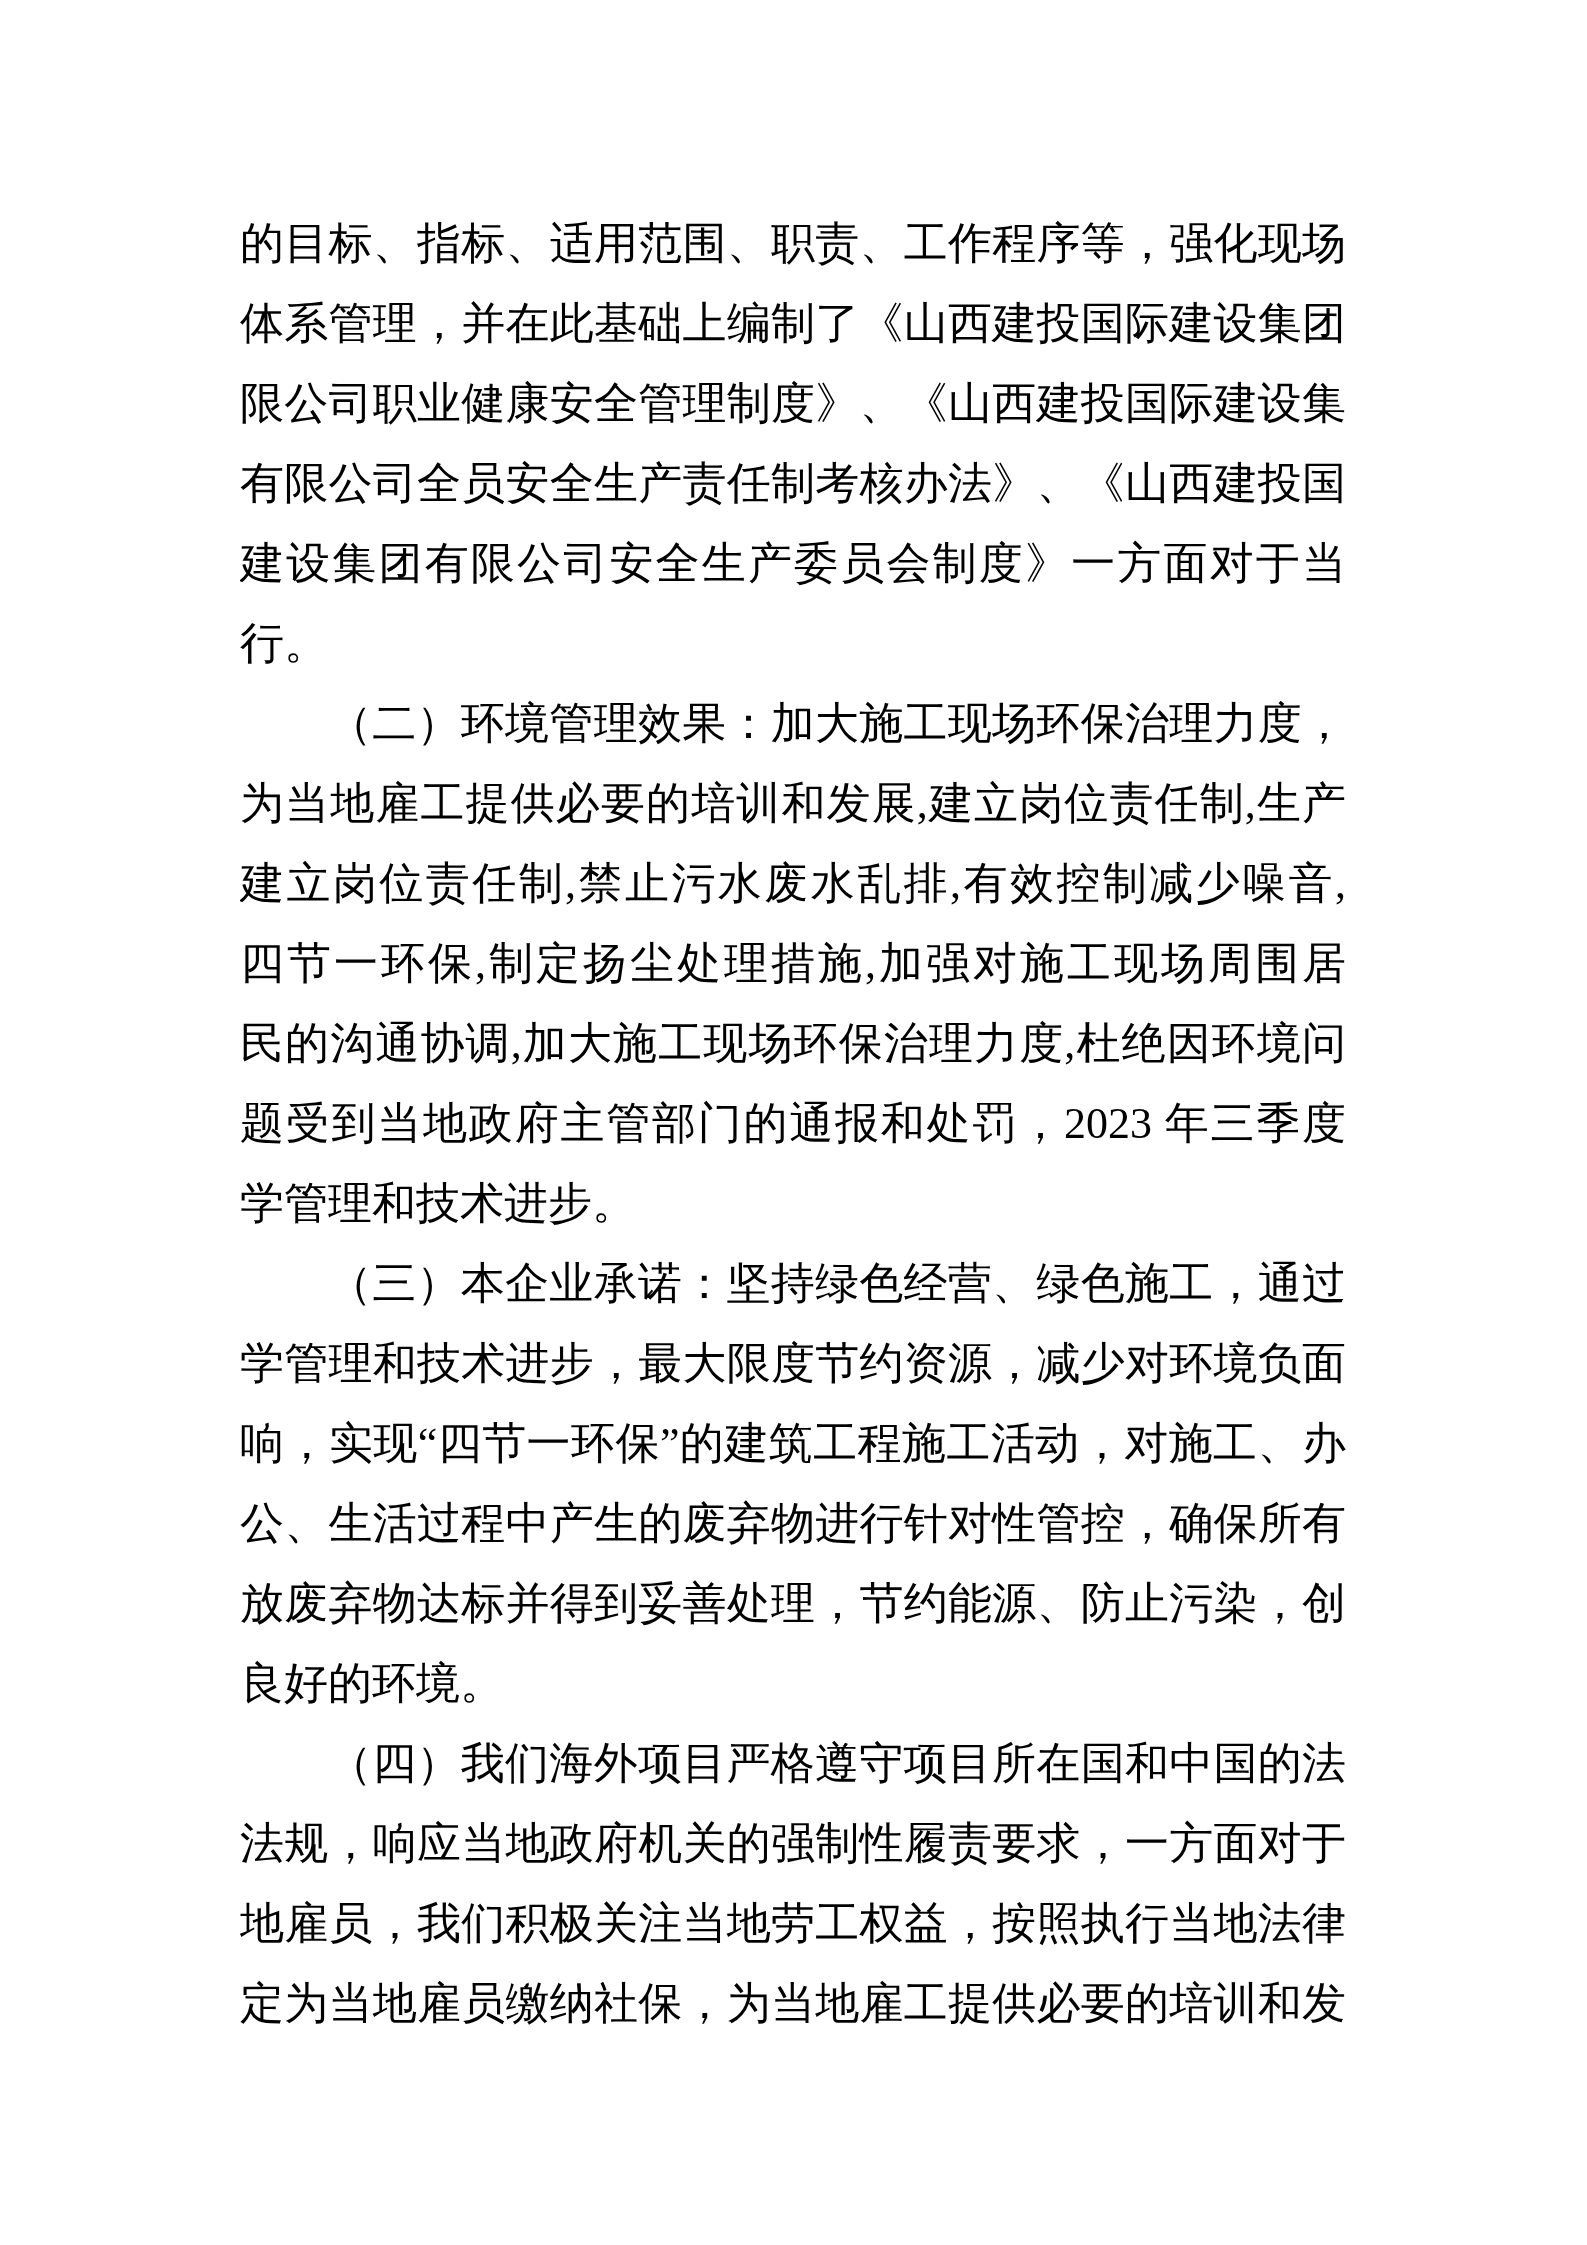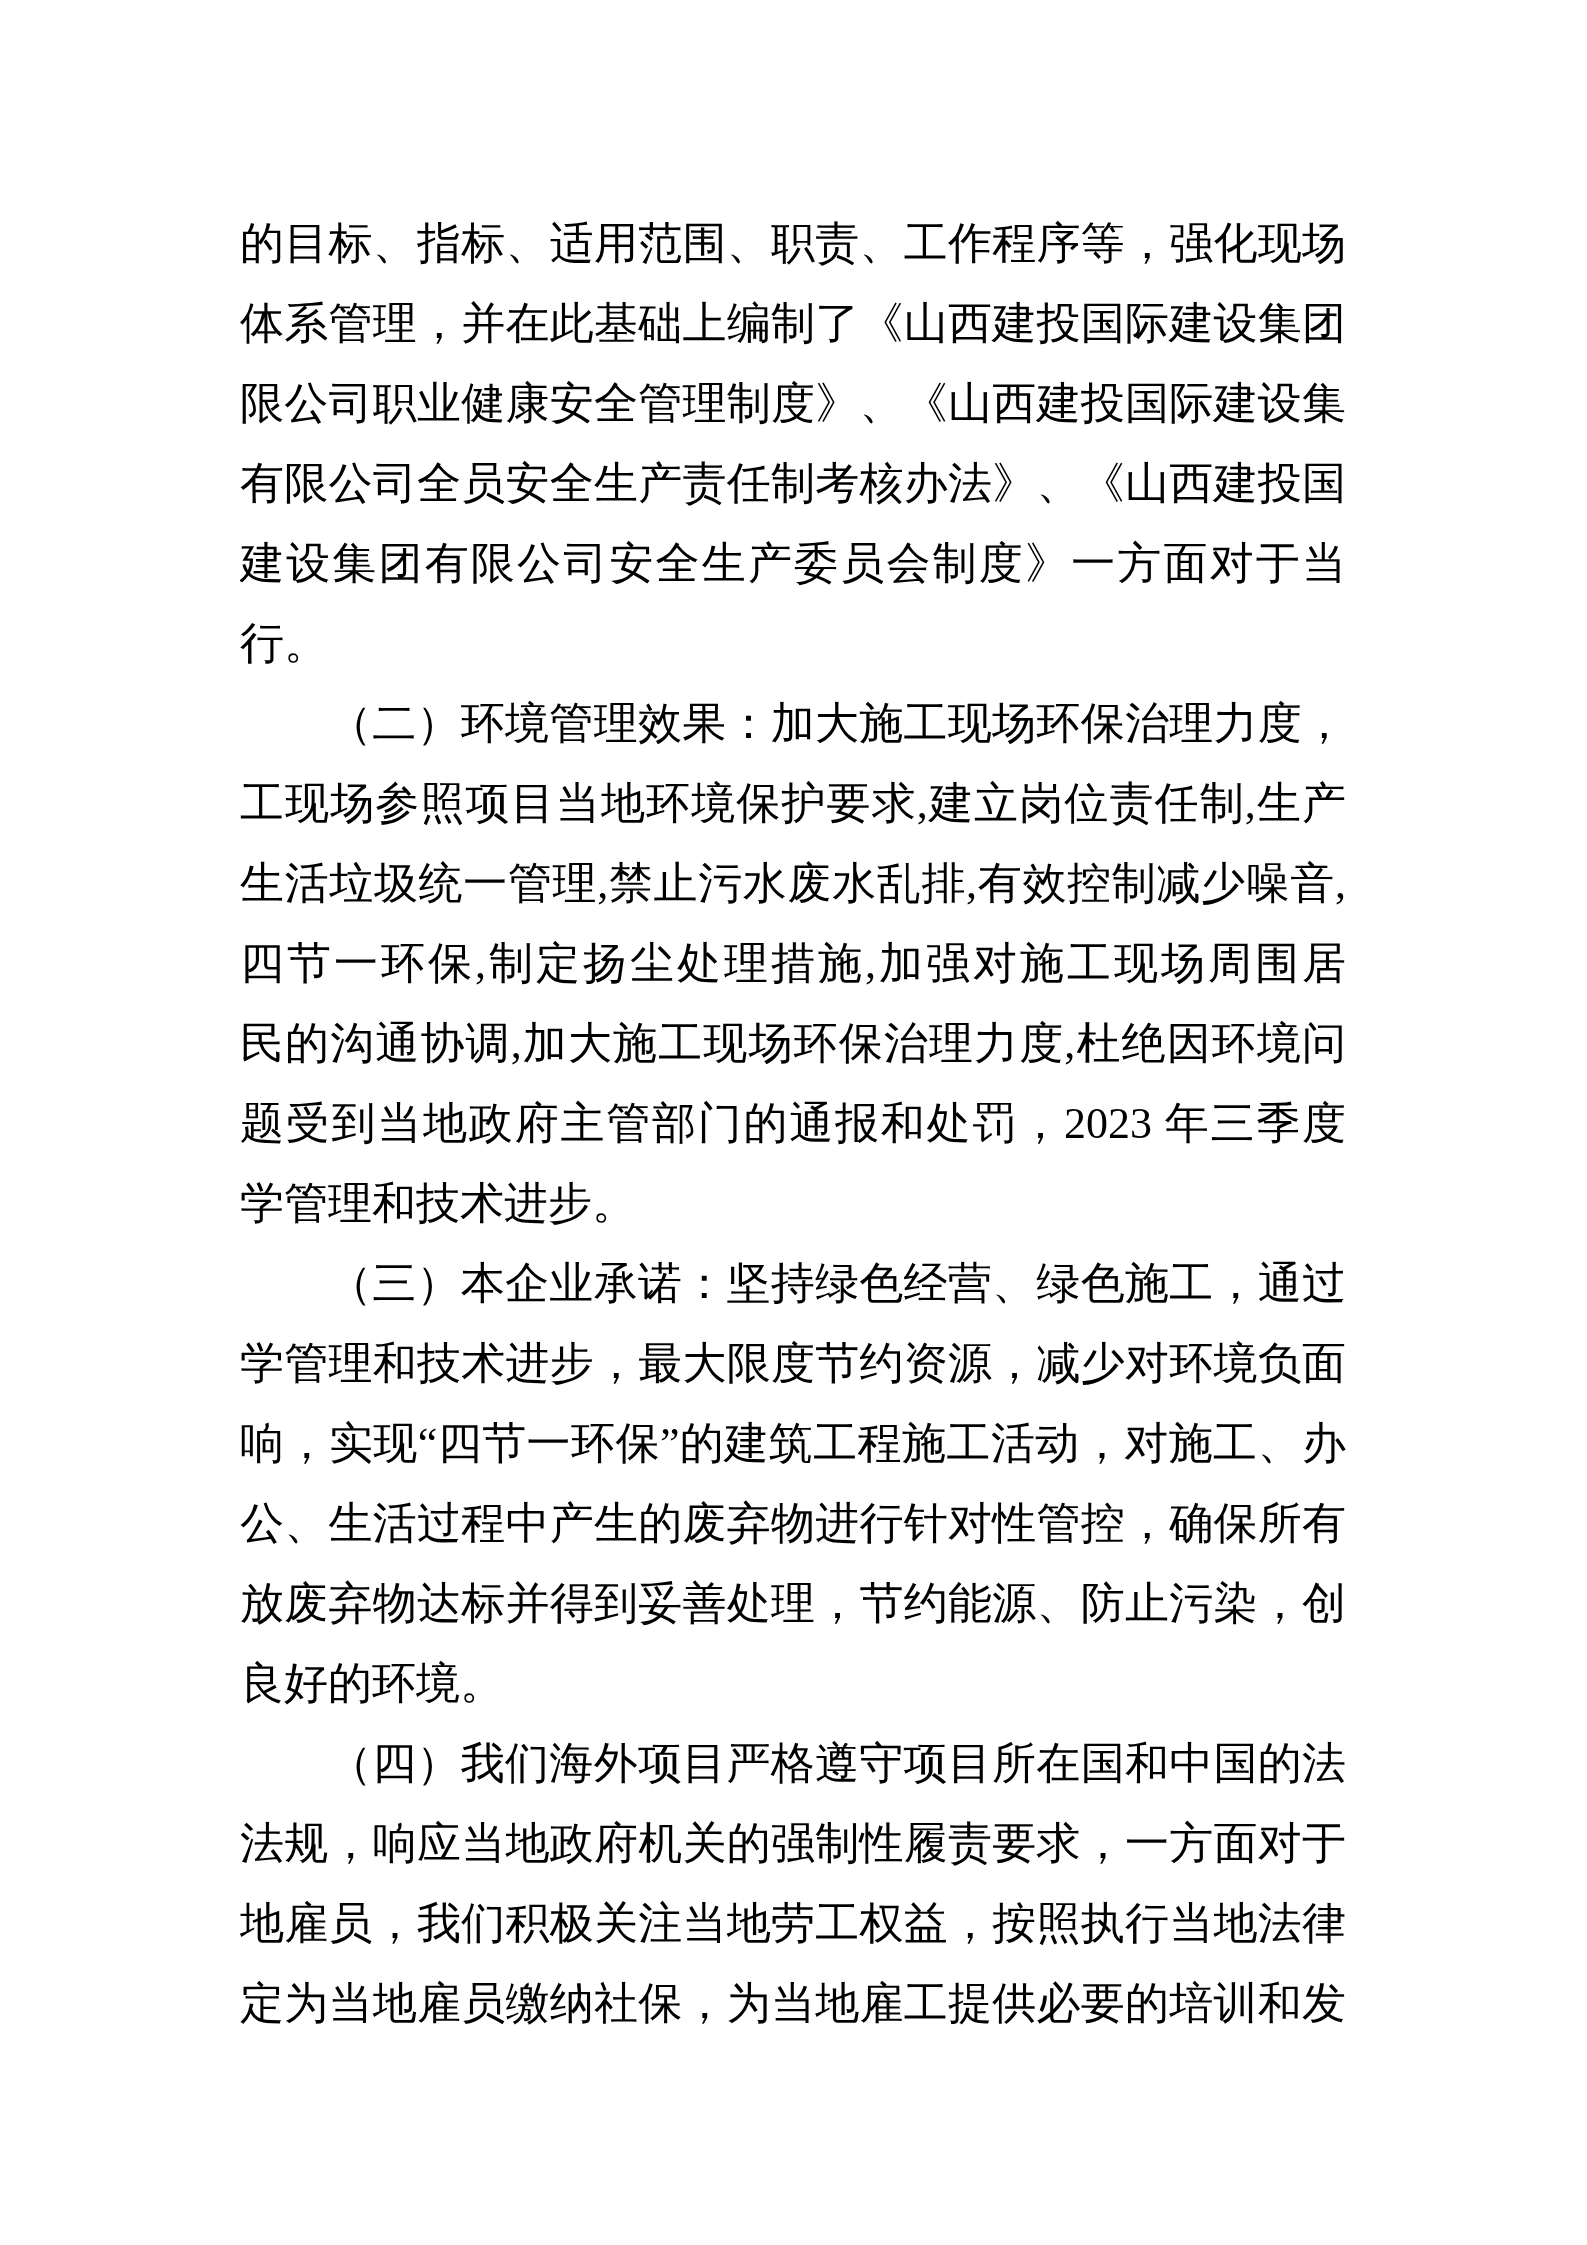--- a/index.html
+++ b/index.html
@@ -55,22 +55,22 @@
       <div class="paragraph">
         <div class="line">的目标、指标、适用范围、职责、工作程序等，强化现场 HSB</div>
         <div class="line">体系管理，并在此基础上编制了《山西建投国际建设集团有</div>
         <div class="line">限公司职业健康安全管理制度》、《山西建投国际建设集团</div>
         <div class="line">有限公司全员安全生产责任制考核办法》、《山西建投国际</div>
         <div class="line">建设集团有限公司安全生产委员会制度》一方面对于当</div>
         <div class="line flush">行。</div>
       </div>
       <div class="paragraph">
         <div class="line indent">（二）环境管理效果：加大施工现场环保治理力度，施</div>
-        <div class="line">工现场参照项目当地环境保护要求,建立岗位责任制,生产</div>
-        <div class="line">生活垃圾统一管理,禁止污水废水乱排,有效控制减少噪音,</div>
+        <div class="line">为当地雇工提供必要的培训和发展,建立岗位责任制,生产</div>
+        <div class="line">建立岗位责任制,禁止污水废水乱排,有效控制减少噪音,</div>
         <div class="line">四节一环保,制定扬尘处理措施,加强对施工现场周围居</div>
         <div class="line">民的沟通协调,加大施工现场环保治理力度,杜绝因环境问</div>
         <div class="line">题受到当地政府主管部门的通报和处罚，2023 年三季度未发</div>
         <div class="line flush">学管理和技术进步。</div>
       </div>
       <div class="paragraph">
         <div class="line indent">（三）本企业承诺：坚持绿色经营、绿色施工，通过科</div>
         <div class="line">学管理和技术进步，最大限度节约资源，减少对环境负面影</div>
         <div class="line">响，实现“四节一环保”的建筑工程施工活动，对施工、办</div>
         <div class="line">公、生活过程中产生的废弃物进行针对性管控，确保所有排</div>

